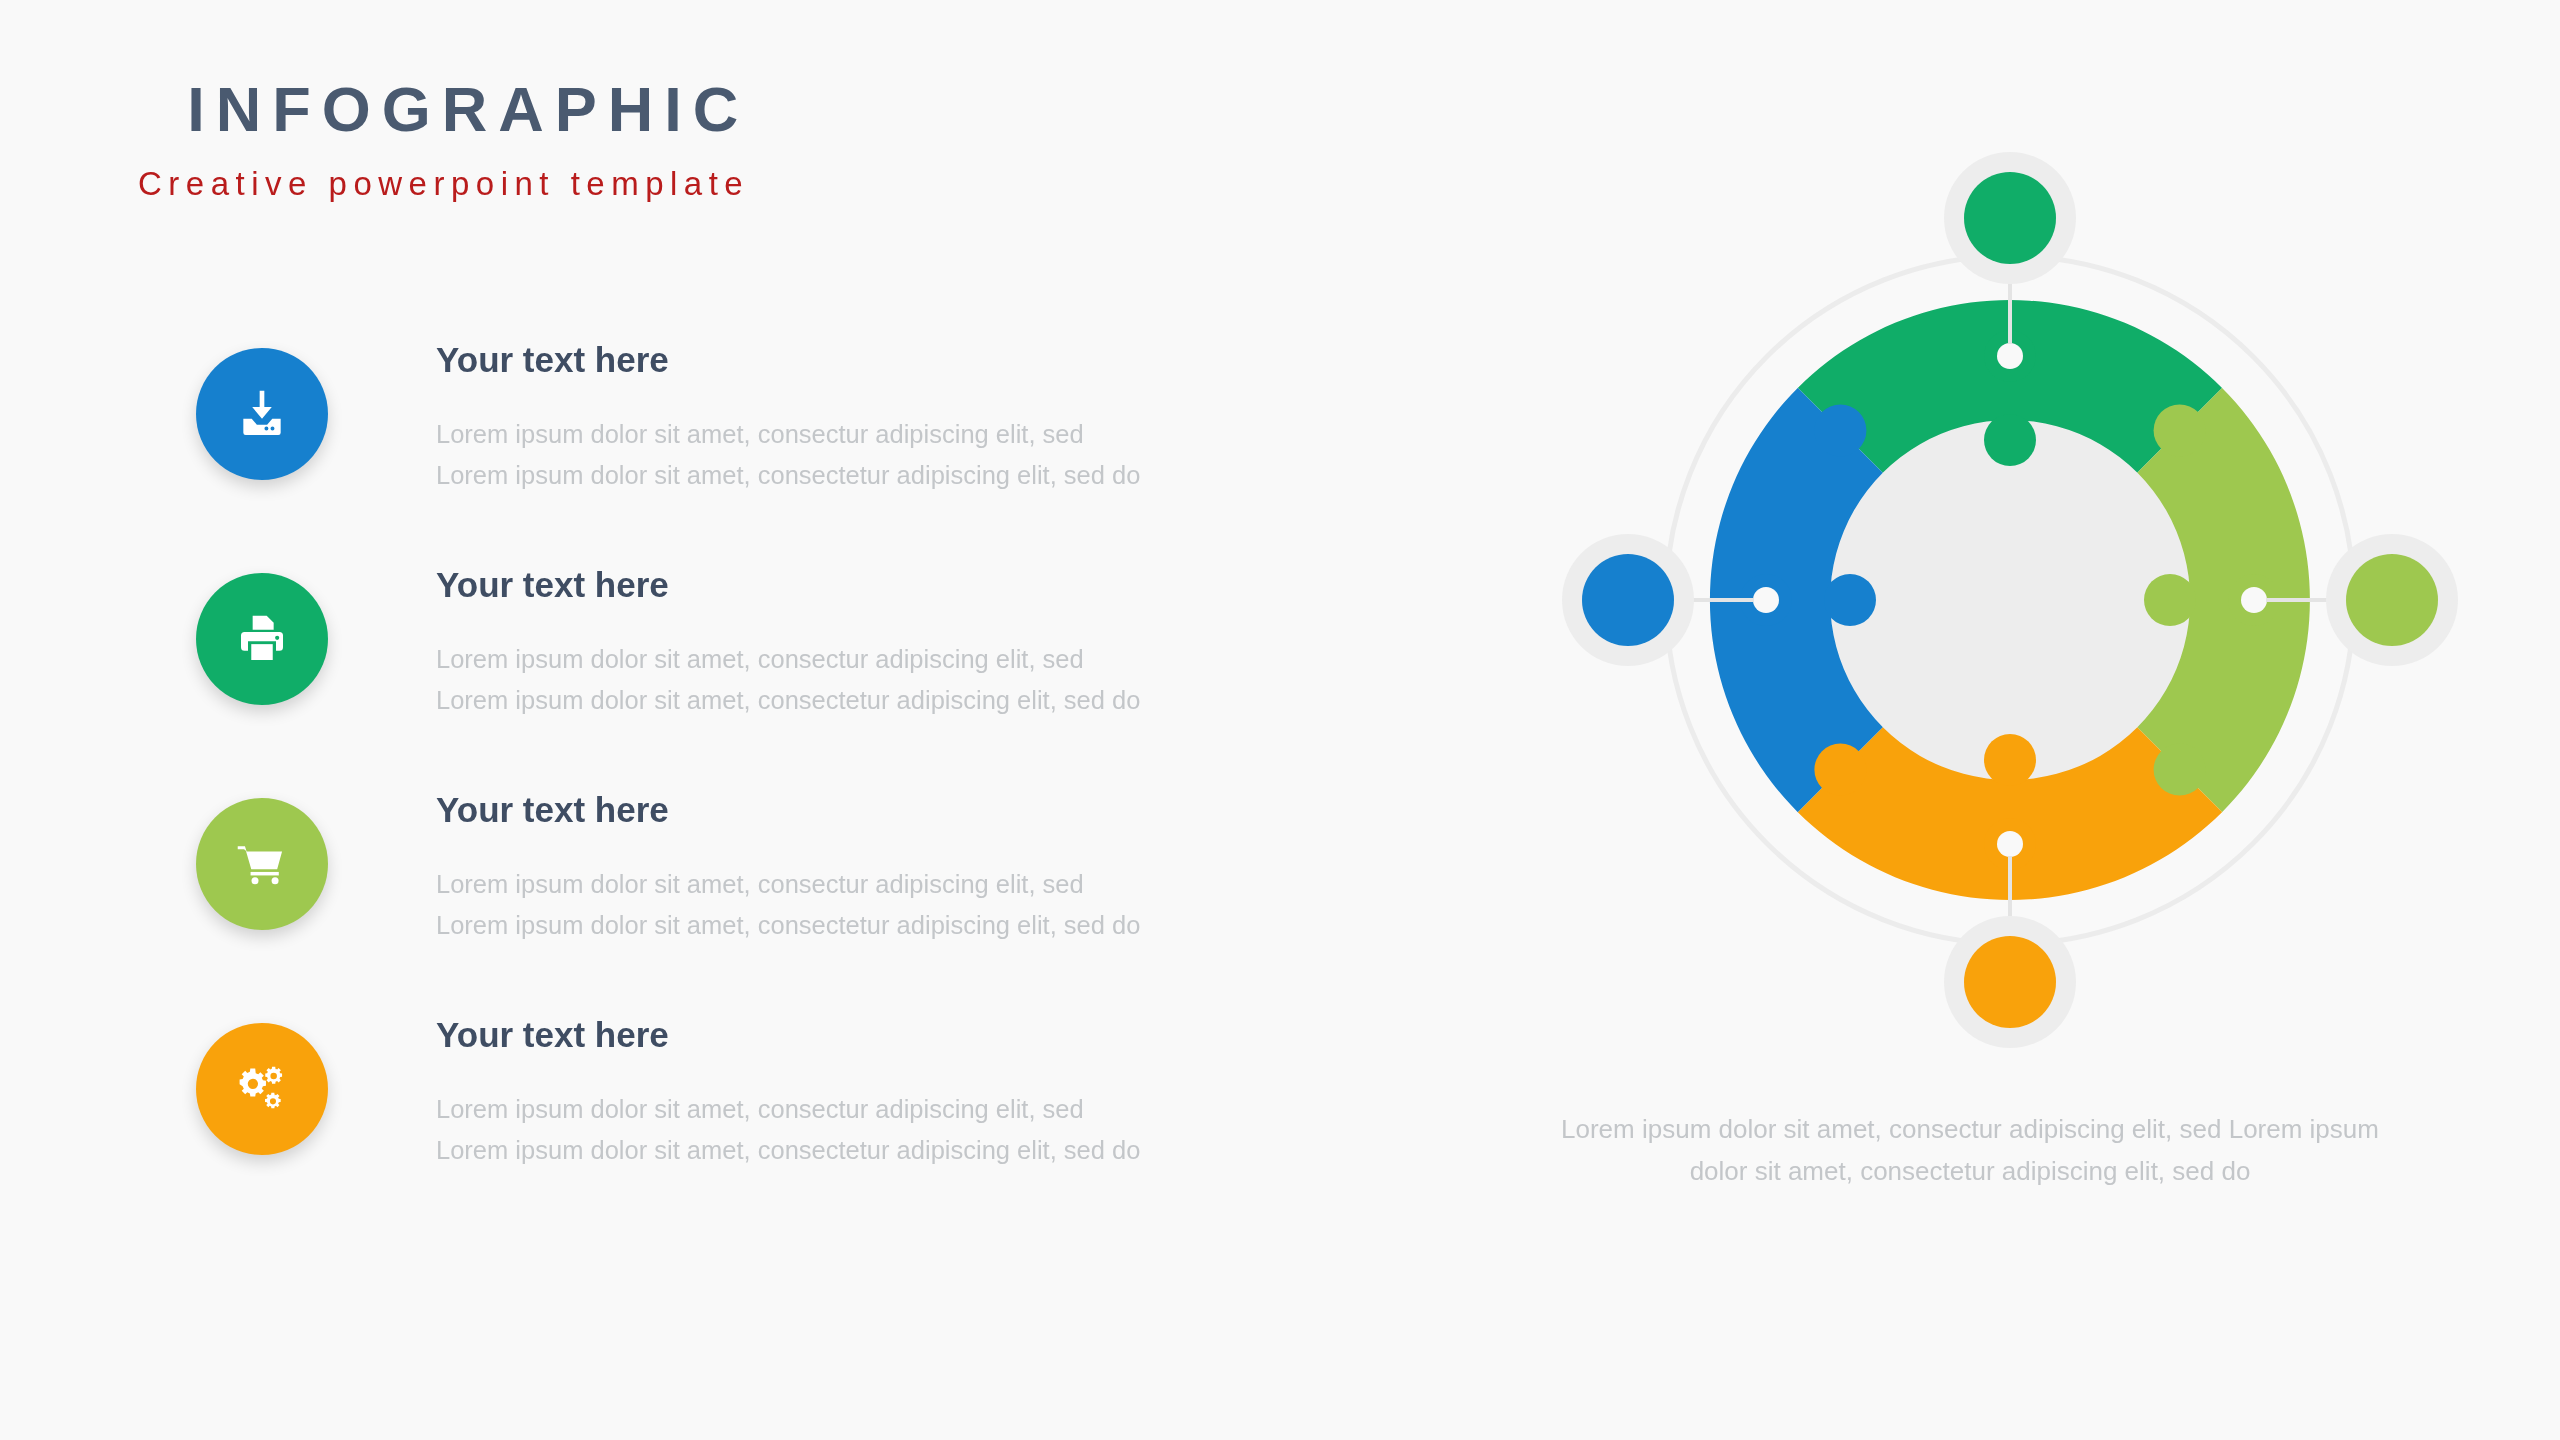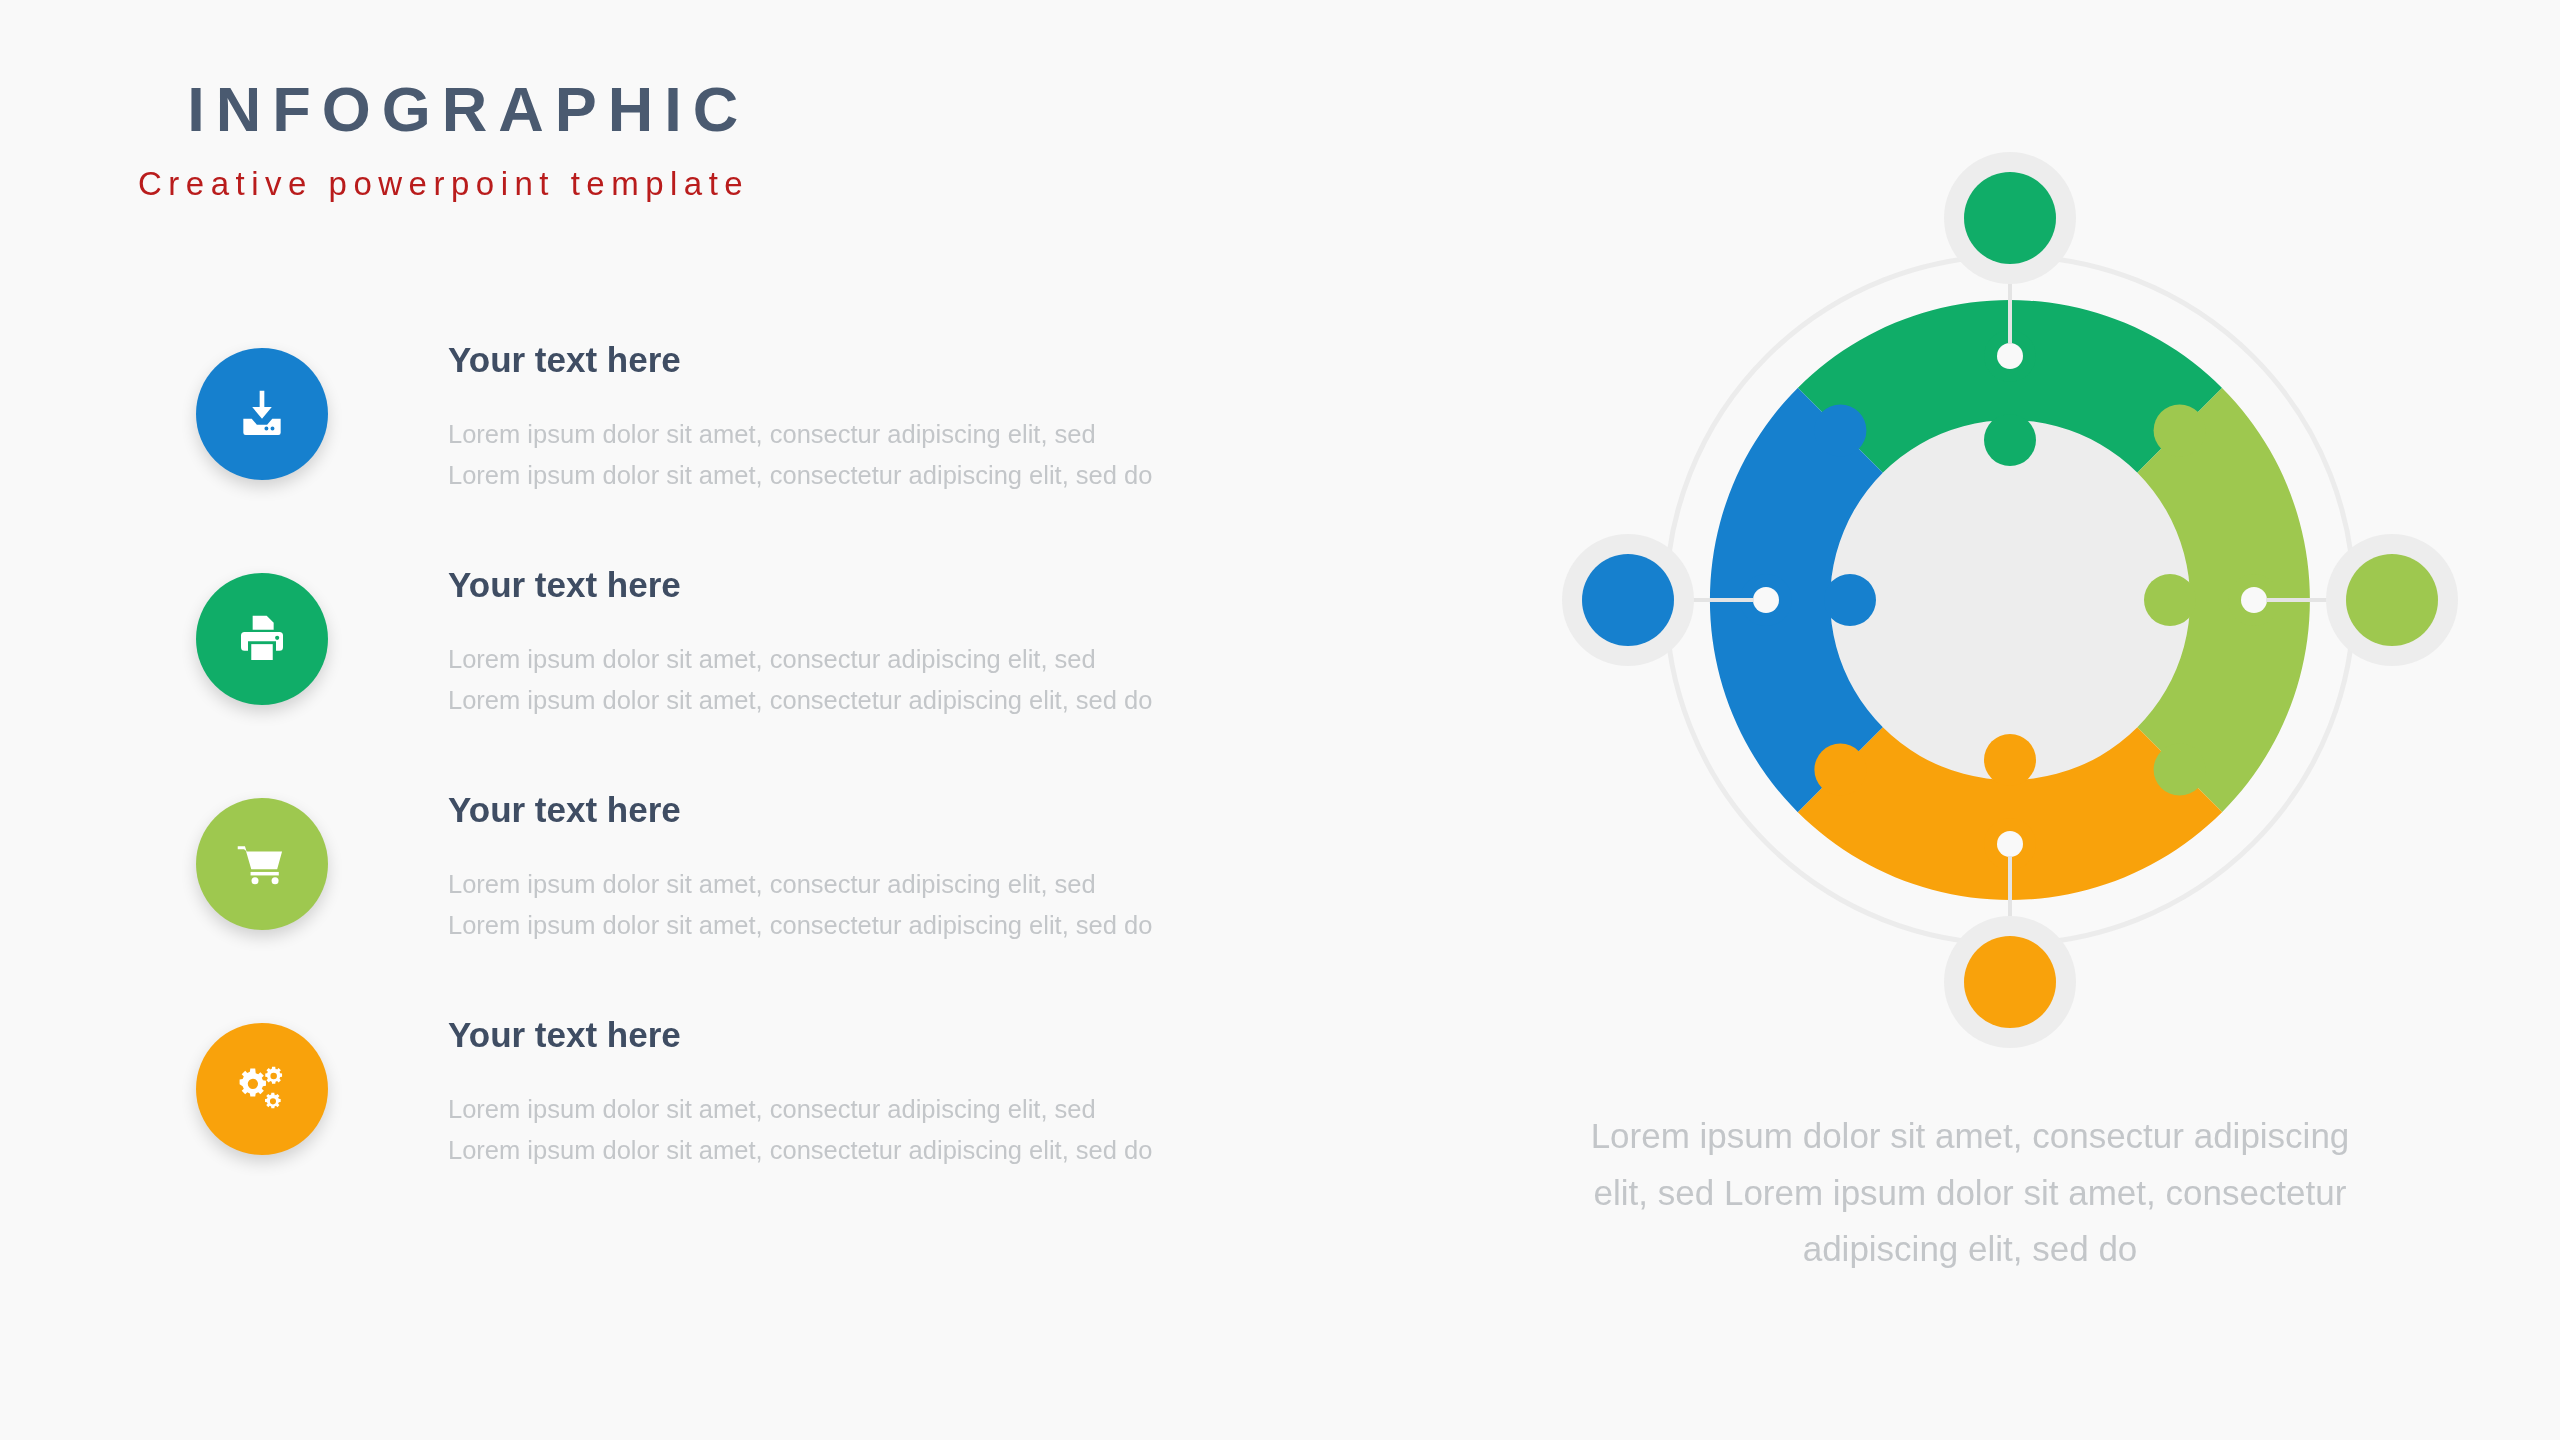--- a/index.html
+++ b/index.html
@@ -39,21 +39,21 @@
   .list { position: absolute; left: 196px; top: 340px; width: 1250px; }
   .item { position: relative; height: 225px; }
   .icon-badge {
     position: absolute; left: 0; top: 8px;
     width: 132px; height: 132px;
     border-radius: 50%;
     display: flex; align-items: center; justify-content: center;
     box-shadow: 0 7px 16px rgba(0,0,0,0.16);
   }
   .icon-badge svg { width: 56px; height: 56px; fill: #FFFFFF; }
-  .item-text { position: absolute; left: 252px; top: 0; }
+  .item-text { position: absolute; left: 240px; top: 0; }
   .item-title {
     font-size: 35px;
     font-weight: 700;
     color: #3F4D63;
     line-height: 1.15;
     white-space: nowrap;
   }
   .item-body {
     margin-top: 35px;
     font-size: 25.5px;
@@ -70,21 +70,21 @@
     width: 960px; height: 960px;
   }
   .diagram svg { width: 100%; height: 100%; display: block; }
 
   
   .caption {
     position: absolute;
     left: 1560px; top: 1108px;
     width: 820px;
     text-align: center;
-    font-size: 35px;
+    font-size: 26px;
     font-weight: 400;
     color: #C3C6C9;
     line-height: 1.62;
   }
 </style>
 </head>
 <body>
 
 <div class="slide">
 

